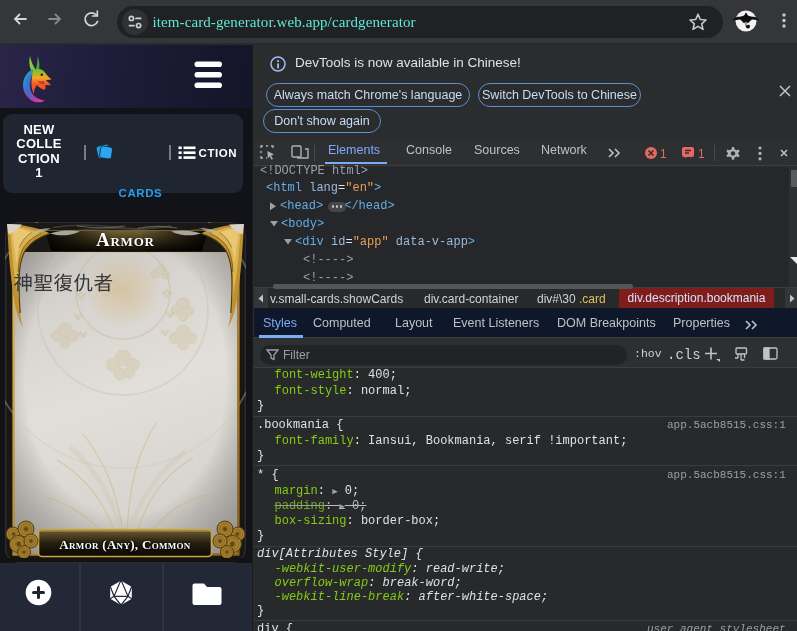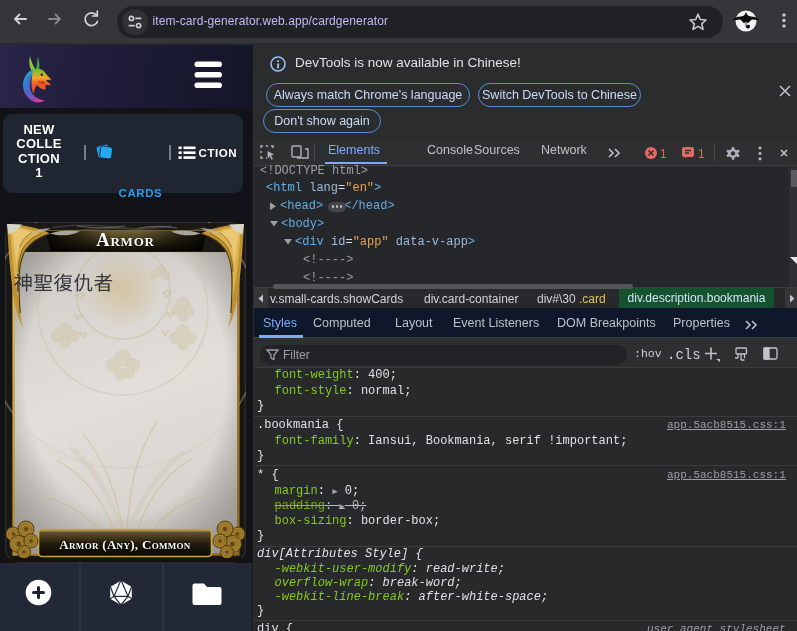--- a/index.html
+++ b/index.html
@@ -3,42 +3,42 @@
 <meta charset="utf-8">
 <style>
   * { margin:0; padding:0; box-sizing:border-box; }
   html,body { width:797px; height:631px; overflow:hidden; background:#121318; }
   body { font-family:"Liberation Sans", sans-serif; position:relative; }
   .abs { position:absolute; }
   .mono { font-family:"Liberation Mono", monospace; }
   
   #topbar { left:0; top:0; width:797px; height:45px; background:#35363a; border-bottom:2px solid #282a2d; }
   #omnibox { left:117px; top:6px; width:606px; height:32px; border-radius:16px; background:#202124; }
-  #urltext { left:152.5px; top:13.5px; font-size:12px; color:#c4b5fd; letter-spacing:0.1px; }
+  #urltext { left:152.5px; top:13.5px; font-size:15px; color:#5eead4; letter-spacing:0.1px;font-family:Liberation Serif, serif; }
   
   #devtools { left:252px; top:45px; width:545px; height:586px; background:#2b2c2e; border-left:1px solid #191a1c; }
   .dt { position:absolute; }
   .pillbtn { position:absolute; height:24px; border:1px solid #5a8fd6; border-radius:13px; color:#c8dcf8; font-size:12.5px; line-height:22px; text-align:center; }
   #infotext { left:42px; top:9.5px; font-size:13.5px; color:#dfe1e4; }
   #dt-toolbar { left:1px; top:95px; width:544px; height:26px; background:#2e2f31; border-bottom:1px solid #3c3d3f; }
   .tab { position:absolute; top:3px; font-size:12.5px; color:#bdc1c6; }
   #elements-tree { left:1px; top:122px; width:544px; height:120px; background:#26272a; font-family:"Liberation Mono", monospace; font-size:12px; }
   .erow { position:absolute; white-space:pre; color:#dfe1e4; line-height:18px; height:18px; }
   .c-gray { color:#9aa0a6; }
   .c-tag { color:#62aee5; }
   .c-attr { color:#9bbbdc; }
   .c-val { color:#e8a157; }
   .c-prop { color:#84cc16; }
   #crumbs { left:1px; top:242px; width:544px; height:21px; background:#28292b; border-top:1px solid #3c3d3f; font-size:12px; color:#d0d3d7; }
   #styletabs { left:1px; top:263px; width:544px; height:30px; background:#0f172a; border-bottom:1px solid #3c3d3f; }
   .stab { position:absolute; top:8px; font-size:12.5px; color:#bdc1c6; }
   #filterrow { left:1px; top:293px; width:544px; height:30px; background:#2e2f31; border-bottom:1px solid #3c3d3f; }
   #stylebody { left:1px; top:323px; width:544px; height:263px; background:#28292b; font-family:"Liberation Mono", monospace; font-size:12px; }
   .srow { position:absolute; white-space:pre; color:#dfe1e4; }
-  .slink { position:absolute; color:#9aa0a6; font-size:11px; text-decoration:underline; }
+  .slink { position:absolute; color:#9aa0a6; font-size:11px; }
   .sep { position:absolute; left:0; width:544px; height:1px; background:#3b3c3e; }
   .ital { font-style:italic; }
   
   #appheader { left:0; top:45px; width:252px; height:63px; background:linear-gradient(97deg,#2a2549 0%,#1e1c38 45%,#131528 100%); }
   #collpanel { left:3px; top:114px; width:240px; height:79px; border-radius:9px; background:#1f2531; }
   #navbar { left:0; top:563px; width:252px; height:68px; background:#222836; }
   .navlabel { position:absolute; top:608px; font-size:15px; color:#f2f2f2; text-align:center;margin-top:28px; }
 </style>
 </head>
 <body>
@@ -108,21 +108,21 @@
       </g>
 
       <g stroke="#aeb1b6" fill="none" stroke-width="1.4">
         <rect x="33" y="2" width="9" height="11" rx="1"></rect>
         <path d="M46 5 L49 5 L49 14 L38 14"></path>
       </g>
     </svg>
     <div class="dt" style="left:60px;top:5px;width:1px;height:16px;background:#4a4b4d"></div>
     <div class="tab" style="left:74px;color:#7cacf8;">Elements</div>
     <div class="dt" style="left:71px;top:21.5px;width:62px;height:2.5px;background:#7cacf8"></div>
-    <div class="tab" style="left:152px;margin-left:21px;">Console</div>
+    <div class="tab" style="left:152px;">Console</div>
     <div class="tab" style="left:220px;">Sources</div>
     <div class="tab" style="left:287px;">Network</div>
     <svg class="dt" style="left:353px;top:6px" width="16" height="14" viewBox="0 0 16 14">
       <path d="M2 3 L6 7 L2 11 M8 3 L12 7 L8 11" stroke="#bdc1c6" stroke-width="1.6" fill="none"></path>
     </svg>
     <svg class="dt" style="left:390px;top:6px" width="75" height="14" viewBox="0 0 75 14">
       <circle cx="7" cy="7" r="6" fill="#e46962"></circle>
       <path d="M4.5 4.5 L9.5 9.5 M9.5 4.5 L4.5 9.5" stroke="#2e2f31" stroke-width="1.5"></path>
       <text x="16" y="11.5" font-size="12" fill="#e46962" font-family="Liberation Sans">1</text>
       <rect x="38" y="1" width="12" height="10" rx="2" fill="#e46962"></rect>
@@ -176,21 +176,21 @@
 
   <div class="dt" style="left:20px;top:238.5px;width:360px;height:5px;background:#55565a;border-radius:2.5px;z-index:5;"></div>
   <div id="crumbs" class="dt">
     <div class="dt" style="left:0;top:0;width:14px;height:21px;background:#353638"></div>
     <svg class="dt" style="left:2px;top:5px" width="10" height="11" viewBox="0 0 10 11">
         <path d="M7 1.5 L2.5 5.5 L7 9.5 Z" fill="#c0c3c7"></path>
       </svg>
     <div class="dt" style="left:16px;top:3.5px;">v.small-cards.showCards</div>
     <div class="dt" style="left:170px;top:3.5px;">div.card-container</div>
     <div class="dt" style="left:283px;top:3.5px;">div#\30 <span style="color:#e0c064">.card</span></div>
-    <div class="dt" style="left:365px;top:0;width:155px;height:21px;background:#14532d;color:#d3e5fa;text-align:center;line-height:21px;">div.description.bookmania</div>
+    <div class="dt" style="left:365px;top:0;width:155px;height:21px;background:#7f1d1d;color:#d3e5fa;text-align:center;line-height:21px;">div.description.bookmania</div>
     <div class="dt" style="left:531px;top:0;width:13px;height:21px;background:#353638"></div>
     <svg class="dt" style="left:533px;top:5px" width="10" height="11" viewBox="0 0 10 11">
         <path d="M3 1.5 L7.5 5.5 L3 9.5 Z" fill="#c0c3c7"></path>
       </svg>
   </div>
 
   <div id="styletabs" class="dt">
     <div class="stab" style="left:9px;color:#7cacf8;">Styles</div>
     <div class="dt" style="left:5px;top:27px;width:44px;height:2.5px;background:#7cacf8"></div>
     <div class="stab" style="left:59px;">Computed</div>

